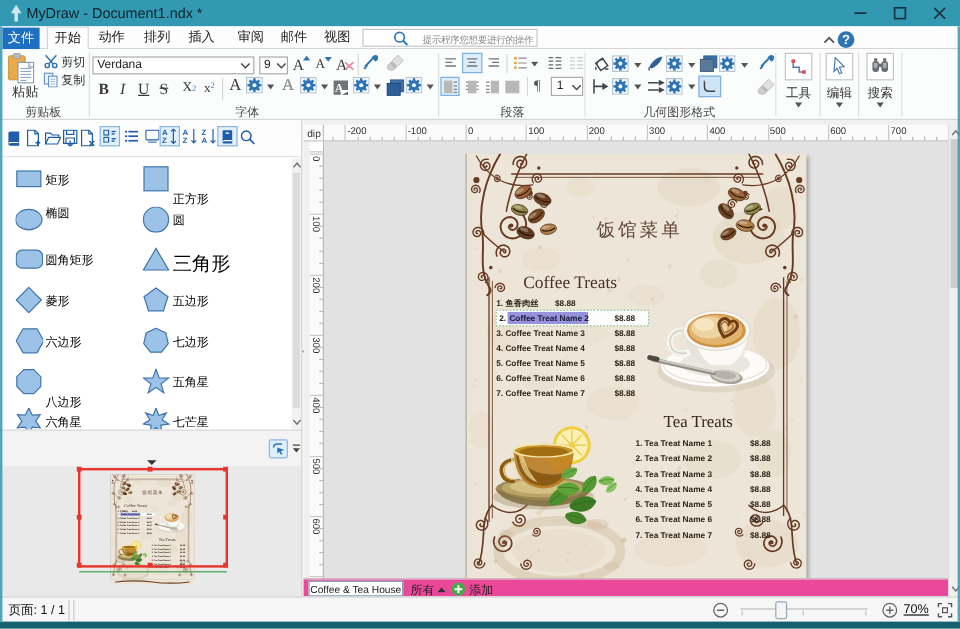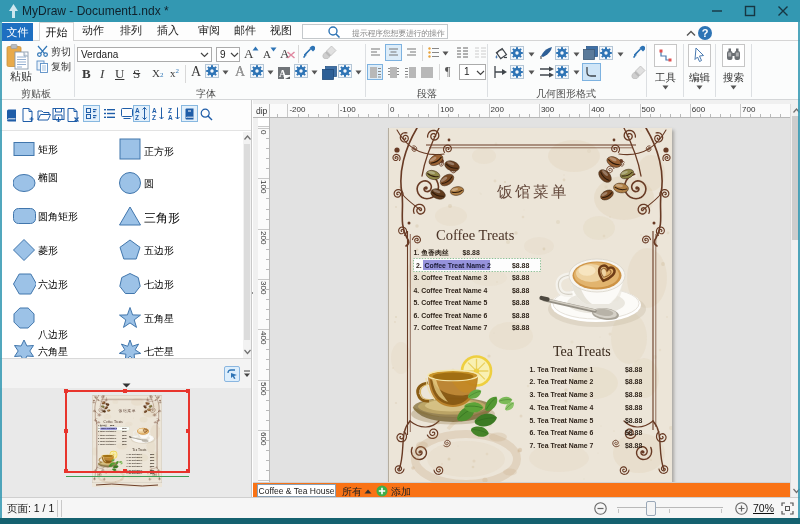--- a/index.html
+++ b/index.html
@@ -426,37 +426,37 @@
   </div>
 
   <div id="shapelist" class="a" style="left:0;top:32px;width:251px;height:226px;overflow:hidden;">
       <svg class="a" style="left:13px;top:6.0px" width="23" height="22" viewBox="0 0 23 22">
         <rect x="1" y="4.5" width="20" height="13" fill="#9cc2e7" stroke="#4176ac" stroke-width="1"></rect>
       </svg>
 <div class="a" style="left:38px;top:11.0px;font-size:10px;color:#000;">矩形</div>
 <svg class="a" style="left:119px;top:6.0px" width="23" height="22" viewBox="0 0 23 22">
         <rect x="1" y="1" width="20" height="20" fill="#9cc2e7" stroke="#4176ac" stroke-width="1"></rect>
       </svg>
-<div class="a" style="left:144px;top:13px;font-size:10px;color:#000;">正方形</div>
+<div class="a" style="left:144px;top:27px;font-size:10px;color:#000;">正方形</div>
 <svg class="a" style="left:13px;top:39.7px" width="23" height="22" viewBox="0 0 23 22">
         <ellipse cx="11" cy="11" rx="11" ry="8.5" fill="#9cc2e7" stroke="#4176ac" stroke-width="1"></ellipse>
       </svg>
 <div class="a" style="left:38px;top:39px;font-size:10px;color:#000;">椭圆</div>
 <svg class="a" style="left:119px;top:39.7px" width="23" height="22" viewBox="0 0 23 22">
         <circle cx="11" cy="11" r="10.5" fill="#9cc2e7" stroke="#4176ac" stroke-width="1"></circle>
       </svg>
 <div class="a" style="left:144px;top:44.7px;font-size:10px;color:#000;">圆</div>
 <svg class="a" style="left:13px;top:73.4px" width="23" height="22" viewBox="0 0 23 22">
         <rect x="0.5" y="3.5" width="22" height="15" rx="5" fill="#9cc2e7" stroke="#4176ac" stroke-width="1"></rect>
       </svg>
 <div class="a" style="left:38px;top:78.4px;font-size:10px;color:#000;text-align:right;">圆角矩形</div>
 <svg class="a" style="left:119px;top:73.4px" width="23" height="22" viewBox="0 0 23 22">
         <polygon points="11,2 21.5,20 0.5,20" fill="#9cc2e7" stroke="#4176ac" stroke-width="1"></polygon>
       </svg>
-<div class="a" style="left:144px;top:78.4px;font-size:12px;color:#000;">三角形</div>
+<div class="a" style="left:144px;top:78.4px;font-size:16px;color:#000;">三角形</div>
 <svg class="a" style="left:13px;top:107.1px" width="23" height="22" viewBox="0 0 23 22">
         <polygon points="11,0.5 21.5,11 11,21.5 0.5,11" fill="#9cc2e7" stroke="#4176ac" stroke-width="1"></polygon>
       </svg>
 <div class="a" style="left:38px;top:112.1px;font-size:10px;color:#000;">菱形</div>
 <svg class="a" style="left:119px;top:107.1px" width="23" height="22" viewBox="0 0 23 22">
         <polygon points="11.0,1.0 21.0,8.3 17.2,20.0 4.8,20.0 1.0,8.3" fill="#9cc2e7" stroke="#4176ac" stroke-width="1"></polygon>
       </svg>
 <div class="a" style="left:144px;top:112.1px;font-size:10px;color:#000;">五边形</div>
 <svg class="a" style="left:13px;top:140.8px" width="23" height="22" viewBox="0 0 23 22">
         <polygon points="23.5,11.0 17.8,21.0 6.3,21.0 0.5,11.0 6.2,1.0 17.8,1.0" fill="#9cc2e7" stroke="#4176ac" stroke-width="1"></polygon>
@@ -1014,21 +1014,21 @@
             </g>
 <g transform="translate(116,281) rotate(-20) scale(0.62)">
               <path d="M0,0 C4,-7 12,-9 17,-5 C16,2 8,6 1,3 C0,2 -0.3,1 0,0 Z" fill="#8cc468"></path>
               <path d="M1,1 C6,-2 11,-4 16,-4.5" stroke="#2f6a1e" stroke-width="0.7" fill="none" opacity="0.7"></path>
             </g>
           </g>
         </svg>
       </div>
   </div>
 
-  <div class="a" style="left:0;top:382px;width:537px;height:15px;background:#f97316;border-top:1px solid #d0d0d0;">
+  <div class="a" style="left:0;top:382px;width:537px;height:15px;background:#ec4899;border-top:1px solid #d0d0d0;">
     <div class="a" style="left:4px;top:1px;width:79px;height:13px;background:#fff;border:1px solid #8aa0b4;font-size:8.5px;color:#222;text-align:center;line-height:12px;">Coffee &amp; Tea House</div>
     <div class="a" style="left:89px;top:2px;font-size:10px;color:#222;">所有</div>
     <svg class="a" style="left:111px;top:6px" width="8" height="5" viewBox="0 0 8 5">
         <path d="M0.5 4.5 L4 0.5 L7.5 4.5 Z" fill="#333"></path>
       </svg>
     <svg class="a" style="left:123px;top:1.5px" width="12" height="12" viewBox="0 0 12 12">
         <circle cx="6" cy="6" r="5.5" fill="#3fae49"></circle>
         <path d="M6 2.8 V9.2 M2.8 6 H9.2" stroke="#fff" stroke-width="1.6"></path>
       </svg>
     <div class="a" style="left:138px;top:2px;font-size:10px;color:#222;">添加</div>

